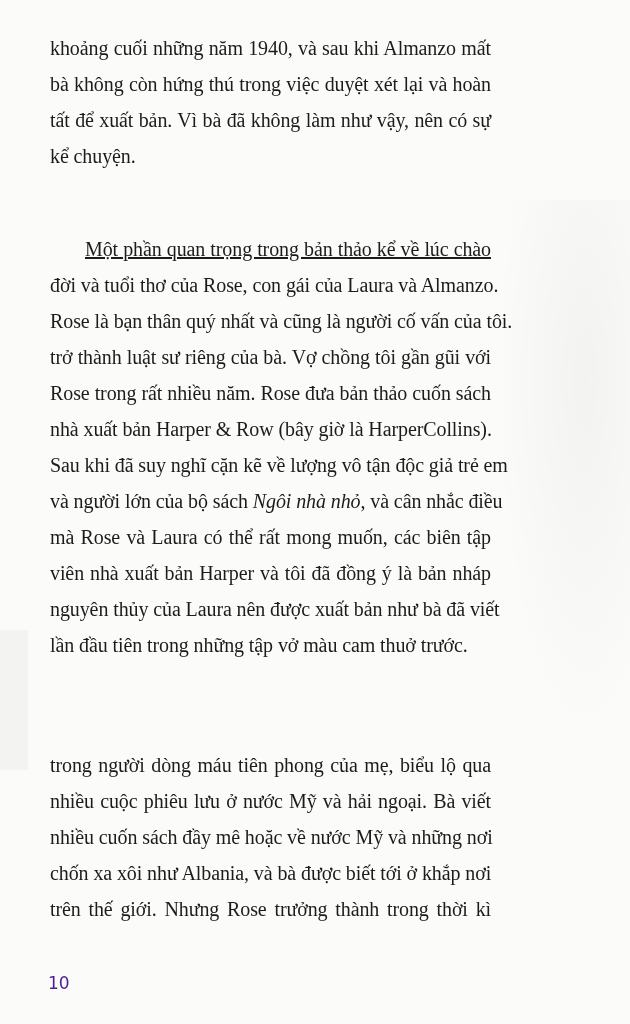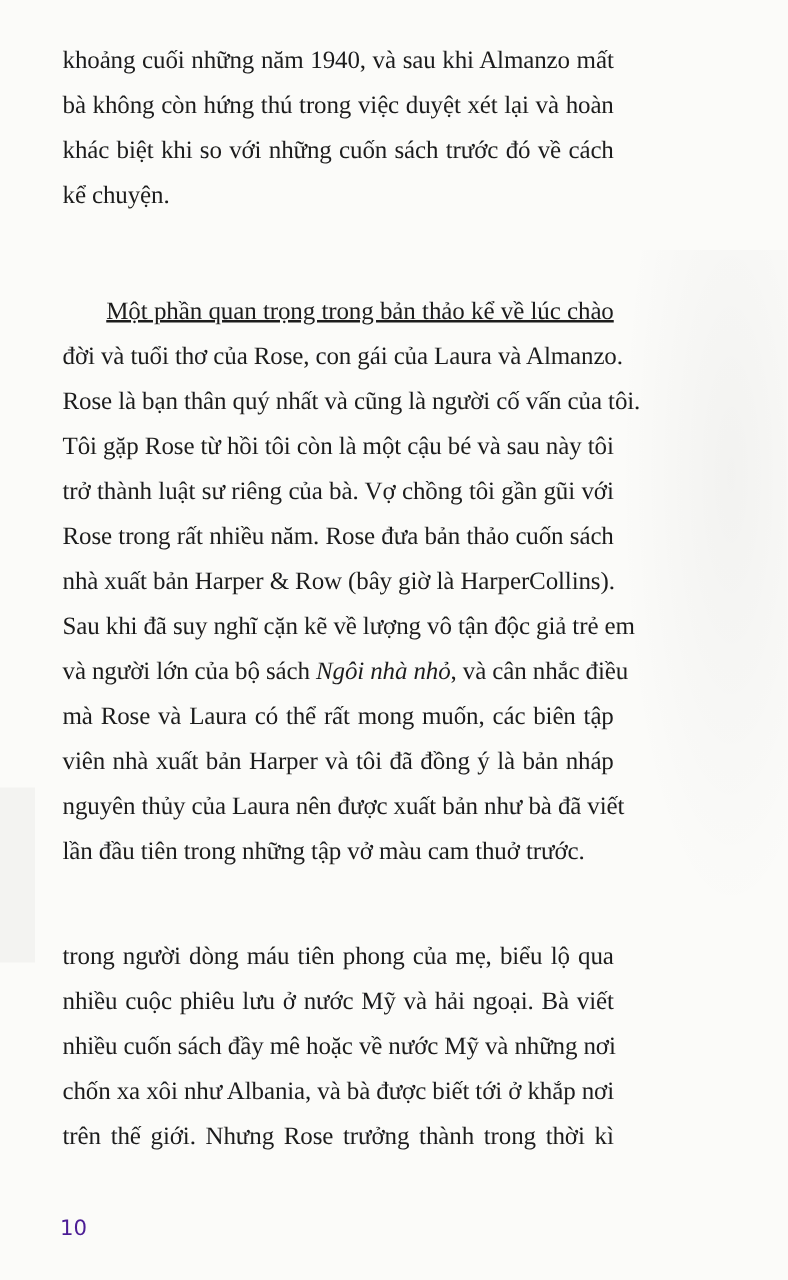--- a/index.html
+++ b/index.html
@@ -76,29 +76,28 @@
 </head>
 <body>
 
 <div class="page">
   <div class="ghost"></div>
   <div class="ghost-left"></div>
 
   <div class="text-block" style="top:30px;">
     <span class="line">khoảng cuối những năm 1940, và sau khi Almanzo mất</span>
     <span class="line">bà không còn hứng thú trong việc duyệt xét lại và hoàn</span>
-    <span class="line">khác biệt khi so với những cuốn sách trước đó về cách</span>
+    <span class="line">tất để xuất bản. Vì bà đã không làm như vậy, nên có sự</span>
     <span class="line last">kể chuyện.</span>
   </div>
 
   <div class="text-block" style="top:231px;">
     <span class="line indent">Một phần quan trọng trong bản thảo kể về lúc chào</span>
     <span class="line">đời và tuổi thơ của Rose, con gái của Laura và Almanzo.</span>
     <span class="line">Rose là bạn thân quý nhất và cũng là người cố vấn của tôi.</span>
-    <span class="line">Tôi gặp Rose từ hồi tôi còn là một cậu bé và sau này tôi</span>
     <span class="line">trở thành luật sư riêng của bà. Vợ chồng tôi gần gũi với</span>
     <span class="line">Rose trong rất nhiều năm. Rose đưa bản thảo cuốn sách</span>
     <span class="line">nhà xuất bản Harper &amp; Row (bây giờ là HarperCollins).</span>
     <span class="line">Sau khi đã suy nghĩ cặn kẽ về lượng vô tận độc giả trẻ em</span>
     <span class="line"><span>và người lớn của bộ sách </span><span class="ital">Ngôi nhà nhỏ</span><span>, và cân nhắc điều</span></span>
     <span class="line">mà Rose và Laura có thể rất mong muốn, các biên tập</span>
     <span class="line">viên nhà xuất bản Harper và tôi đã đồng ý là bản nháp</span>
     <span class="line">nguyên thủy của Laura nên được xuất bản như bà đã viết</span>
     <span class="line last">lần đầu tiên trong những tập vở màu cam thuở trước.</span>
   </div>

